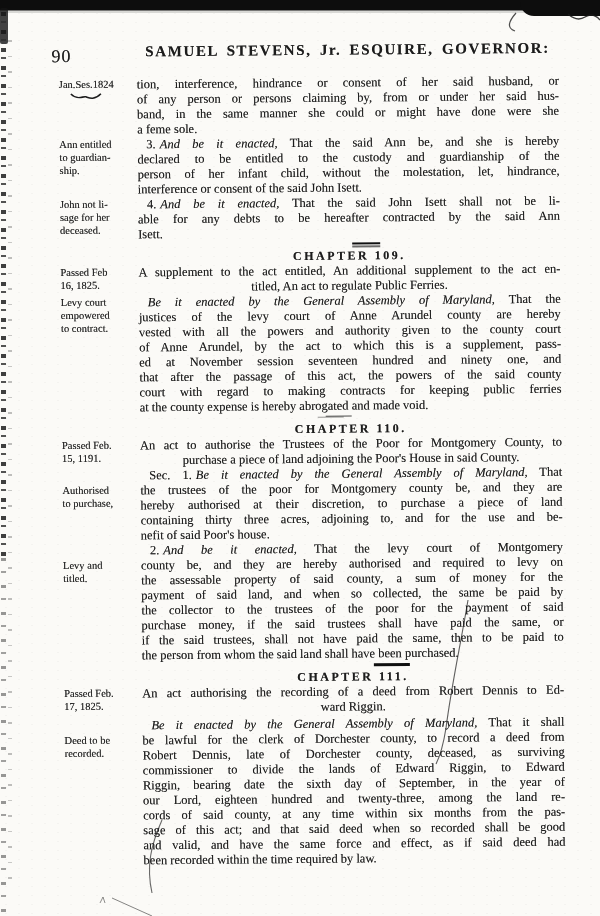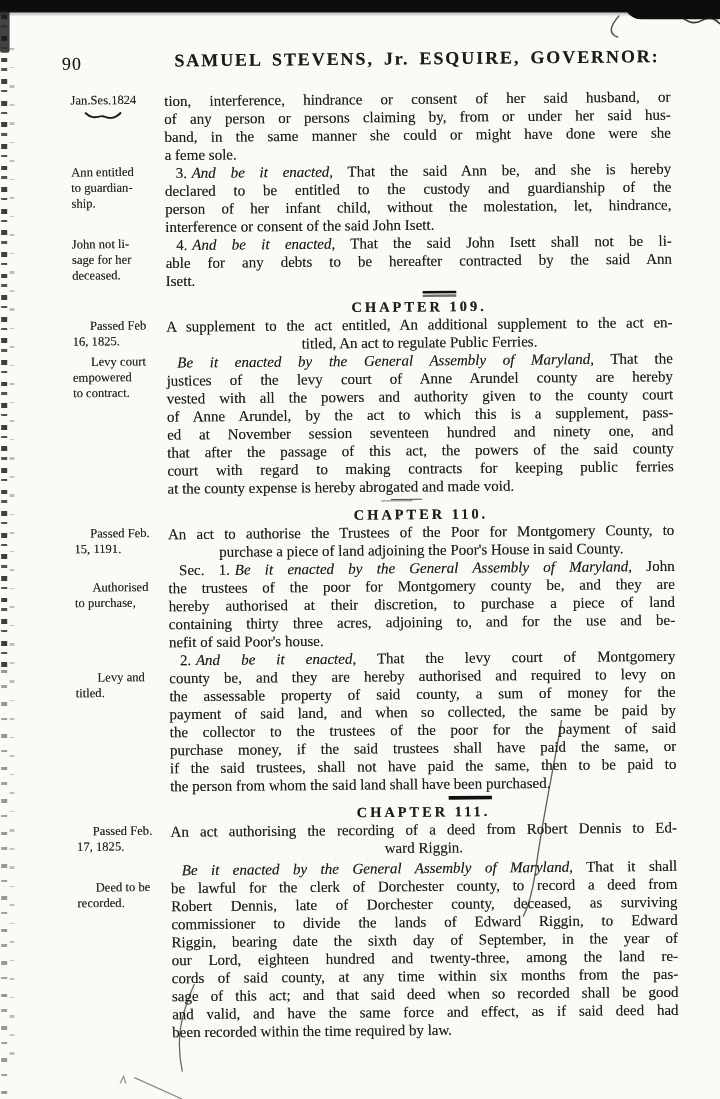--- a/index.html
+++ b/index.html
@@ -14,28 +14,28 @@
   .noiseA{position:absolute;left:1px;top:12px;width:5px;height:545px;opacity:.82;
     background:repeating-linear-gradient(180deg,#161616 0 4px,transparent 4px 9px,#2e2e2e 9px 11px,transparent 11px 18px);}
   .noiseB{position:absolute;left:1px;top:558px;width:5px;height:358px;opacity:.45;
     background:repeating-linear-gradient(180deg,#1c1c1c 0 3px,transparent 3px 13px,#333 13px 15px,transparent 15px 27px);}
   .noiseC{position:absolute;left:8px;top:40px;width:4px;height:840px;opacity:.28;
     background:repeating-linear-gradient(180deg,#222 0 2px,transparent 2px 16px,#444 16px 17px,transparent 17px 31px);}
   svg.marks{position:absolute;left:0;top:0;pointer-events:none;}
   
   .sheet{position:absolute;left:0;top:0;width:600px;transform:rotate(-0.5deg);transform-origin:70px 450px;color:#1c1c1c;
     text-shadow:0 0 .5px rgba(20,20,20,.55);}
-  .pageno{position:absolute;left:55px;top:46px;font-size:15px;letter-spacing:1px;}
+  .pageno{position:absolute;left:55px;top:46px;font-size:18px;letter-spacing:1px;}
   .running-head{position:absolute;left:140px;width:422px;top:44px;text-align:center;font-size:15px;font-weight:600;
     letter-spacing:1.6px;word-spacing:3px;white-space:nowrap;}
   .content{position:absolute;left:0;top:78px;width:600px;}
   .row{display:grid;grid-template-columns:140px 422px;}
   .note{padding-left:62px;font-size:10.5px;line-height:13px;color:#232323;}
   .note .nl{display:block;}
-  .note .nr{text-align:center;padding-right:2px;}
+  .note .nr{text-align:left;padding-right:2px;}
   .bodycol{font-size:12.5px;line-height:15px;}
   .ln{text-align:justify;text-align-last:justify;height:15px;overflow:visible;white-space:normal;}
   .ln.last{text-align-last:left;}
   .ln.center{text-align:center;text-align-last:center;}
   .ln.ind{text-indent:9px;}
   .lead-i{font-style:italic;}
   .num{margin-right:4px;}
   .chap-head{font-size:12px;font-weight:600;letter-spacing:2.5px;text-align:center;height:15px;line-height:14px;}
   .rule{height:5px;margin:2px 0 1px 0;position:relative;}
   .rule .bar{position:absolute;top:0;height:2px;background:#101010;}
@@ -167,21 +167,21 @@
           <div class="ln">An act to authorise the Trustees of the Poor for Montgomery County, to</div>
           <div class="ln center">purchase a piece of land adjoining the Poor's House in said County.</div>
         </div>
       </div>
       <div class="row">
         <div class="note" style="padding-top:15px;">
           <span class="nl nr">Authorised</span>
           <span class="nl">to purchase,</span>
         </div>
         <div class="bodycol">
-          <div class="ln ind"><span class="num">Sec. 1.</span><span class="lead-i">Be it enacted by the General Assembly of Maryland,</span><span> John</span></div>
+          <div class="ln ind"><span class="num">Sec. 1.</span><span class="lead-i">Be it enacted by the General Assembly of Maryland,</span><span> That</span></div>
           <div class="ln">the trustees of the poor for Montgomery county be, and they are</div>
           <div class="ln">hereby authorised at their discretion, to purchase a piece of land</div>
           <div class="ln">containing thirty three acres, adjoining to, and for the use and be-</div>
           <div class="ln last">nefit of said Poor's house.</div>
         </div>
       </div>
       <div class="row">
         <div class="note" style="padding-top:15px;">
           <span class="nl nr">Levy and</span>
           <span class="nl">titled.</span>

